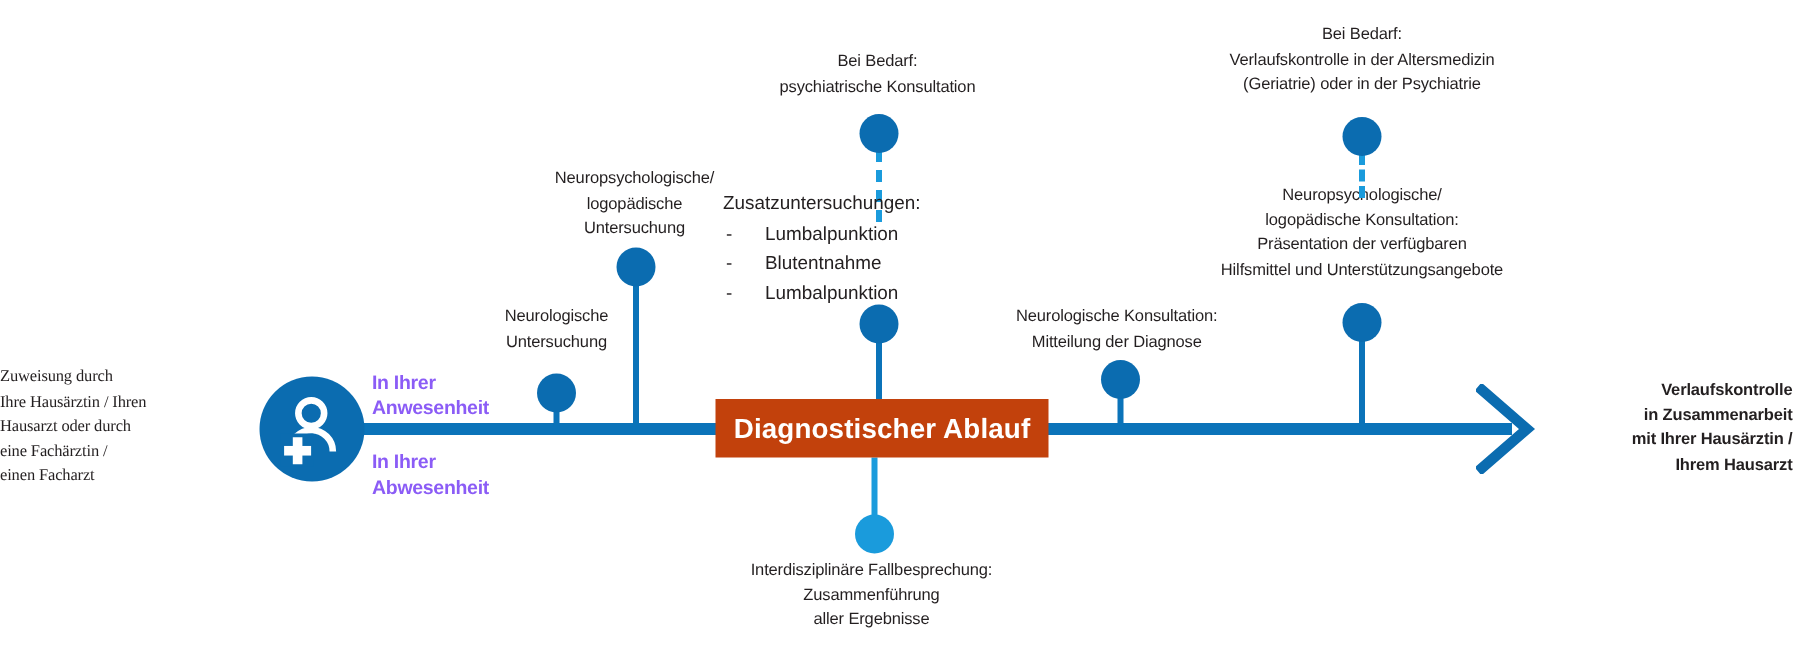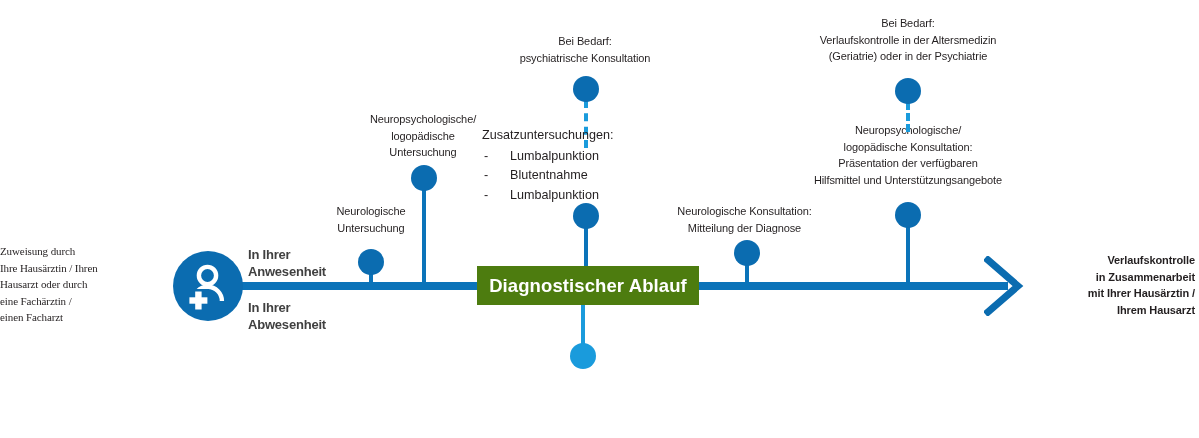--- a/index.html
+++ b/index.html
@@ -82,37 +82,37 @@
   }
   .dot.light { background: #1a9bdc; }
 
   
   #center-chip {
     position: absolute;
     left: 477px;
     top: 266px;
     width: 222px;
     height: 39px;
-    background: #4d7c0f;
+    background: #c2410c;
     color: #ffffff;
     font-size: 18.5px;
     font-weight: bold;
     letter-spacing: 0.1px;
     display: flex;
     align-items: center;
     justify-content: center;
   }
 
   
   .presence {
     position: absolute;
     font-size: 13px;
     line-height: 16.5px;
     font-weight: bold;
-    color: #404040;
+    color: #8b5cf6;
     white-space: pre-line;
     letter-spacing: -0.2px;
   }
 
   
   .listblock {
     position: absolute;
     font-size: 12.6px;
     line-height: 19.5px;
     color: #231f20;
@@ -206,20 +206,23 @@
 Hilfsmittel und Unterstützungsangebote</div>
 
   <div class="stem dashed" style="left:906px; top:102px; height:30px;"></div>
   <div class="dot" style="left:895px; top:78px;"></div>
   <div class="txt center" style="left:768px; top:15px; width:280px;">Bei Bedarf:
 Verlaufskontrolle in der Altersmedizin
 (Geriatrie) oder in der Psychiatrie</div>
 
   <div class="stem light" style="left:581px; top:305px; height:50px;"></div>
   <div class="dot light" style="left:570px; top:343px;"></div>
+  <div class="txt center" style="left:460px; top:372px; width:242px;">Interdisziplinäre Fallbesprechung:
+Zusammenführung
+aller Ergebnisse</div>
 
   <div id="center-chip">
     <span>Diagnostischer Ablauf</span>
   </div>
 
   <div class="txt left" style="left:1035px; top:252px; width:160px;">Verlaufskontrolle
 in Zusammenarbeit
 mit Ihrer Hausärztin /
 Ihrem Hausarzt</div>
 

